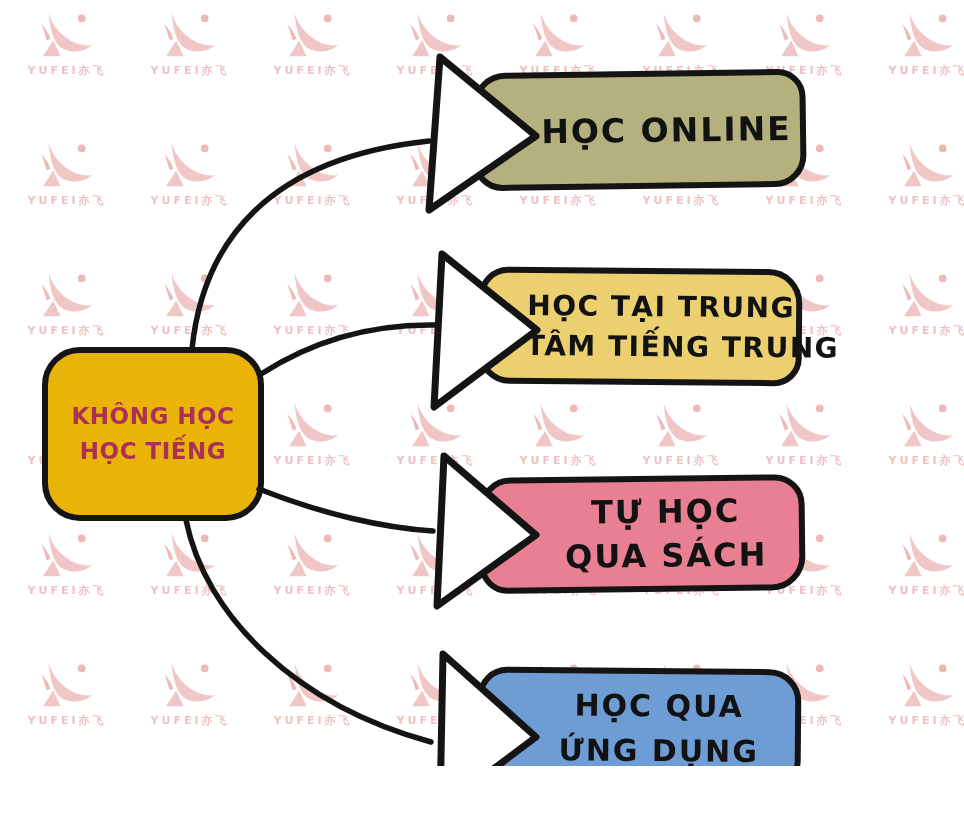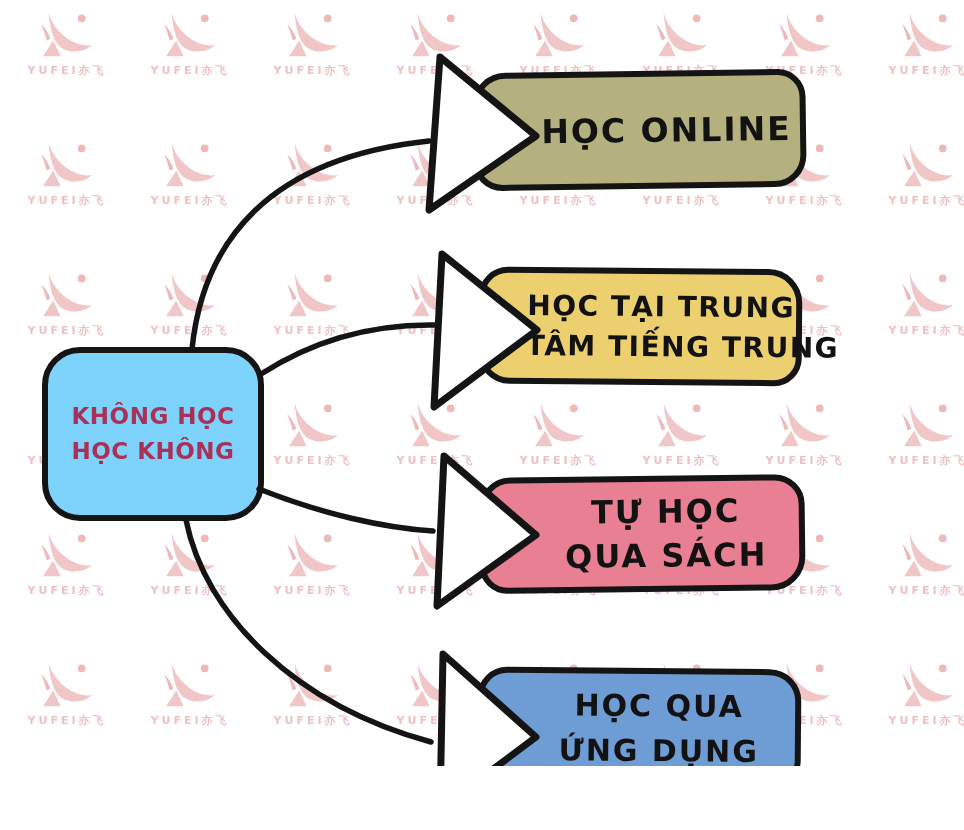--- a/index.html
+++ b/index.html
@@ -381,24 +381,24 @@
           <path d="M15 31 L23 48 L4 48 Z" fill="#f1c6c6"></path>
         </svg></div>
       <div class="wm-tile" style="left: 873px; top: 792px;"><svg width="56" height="46" viewBox="0 0 60 50">
           <circle cx="46" cy="7" r="4.2" fill="#edb9b9"></circle>
           <path d="M10 1 C14 15 24 27 40 34 C46 36 52 37 57 36 C50 43 38 45 28 41 C18 37 12 25 10 1 Z" fill="#f1c6c6"></path>
           <path d="M2 13 C6 17 10 23 12 29 L8 31 C6 24 4 18 2 13 Z" fill="#edb9b9"></path>
           <path d="M15 31 L23 48 L4 48 Z" fill="#f1c6c6"></path>
         </svg></div>
     </div>
 
-  <div class="central" style="background-color: #7dd3fc;">
+  <div class="central" style="background-color: #eab308;">
     <div class="central-text" style="color: rgb(171, 48, 86);">
       <div>KHÔNG HỌC</div>
-      <div>HỌC KHÔNG</div>
+      <div>HỌC TIẾNG</div>
     </div>
   </div>
 
   <div class="branch box1" style="background-color: rgb(181, 177, 126);">
     <div class="line">HỌC ONLINE</div>
   </div>
 
   <div class="branch box2" style="background-color: rgb(236, 208, 111);">
     <div class="line">HỌC TẠI TRUNG</div>
     <div class="line">TÂM TIẾNG TRUNG</div>

